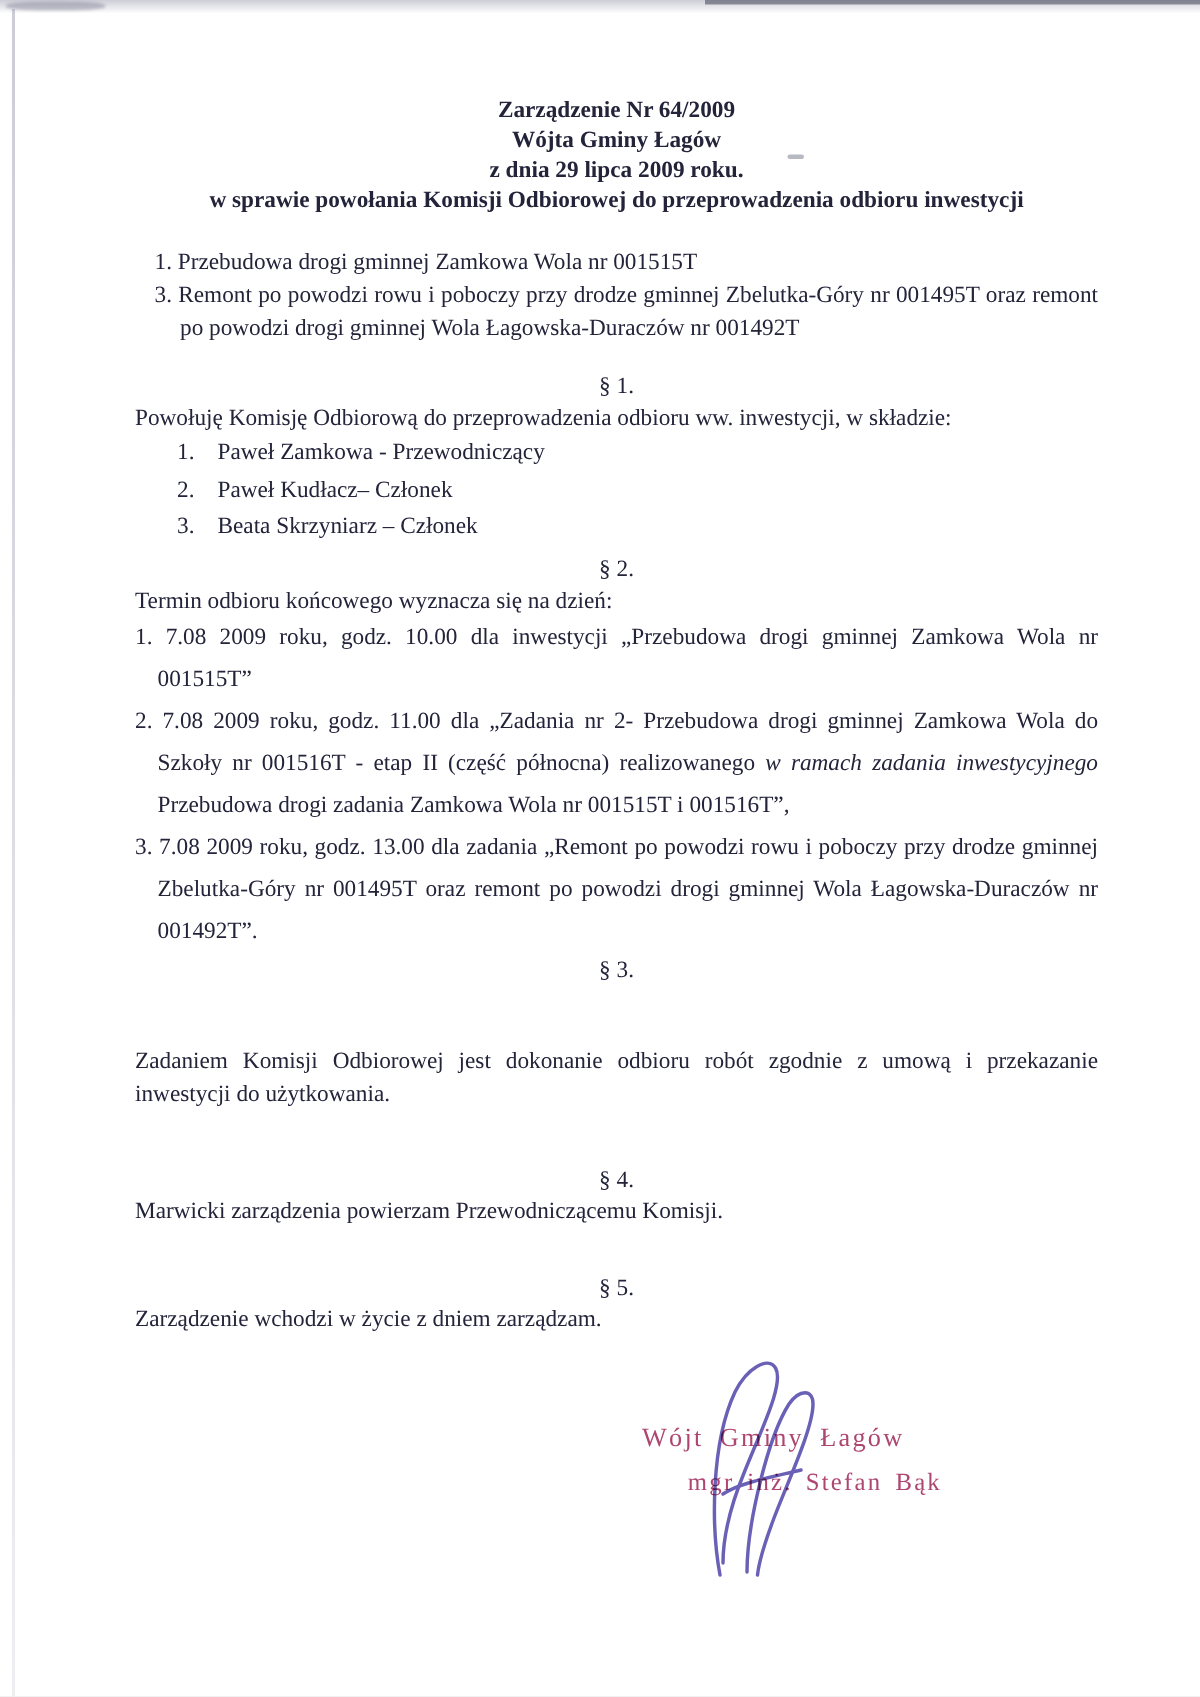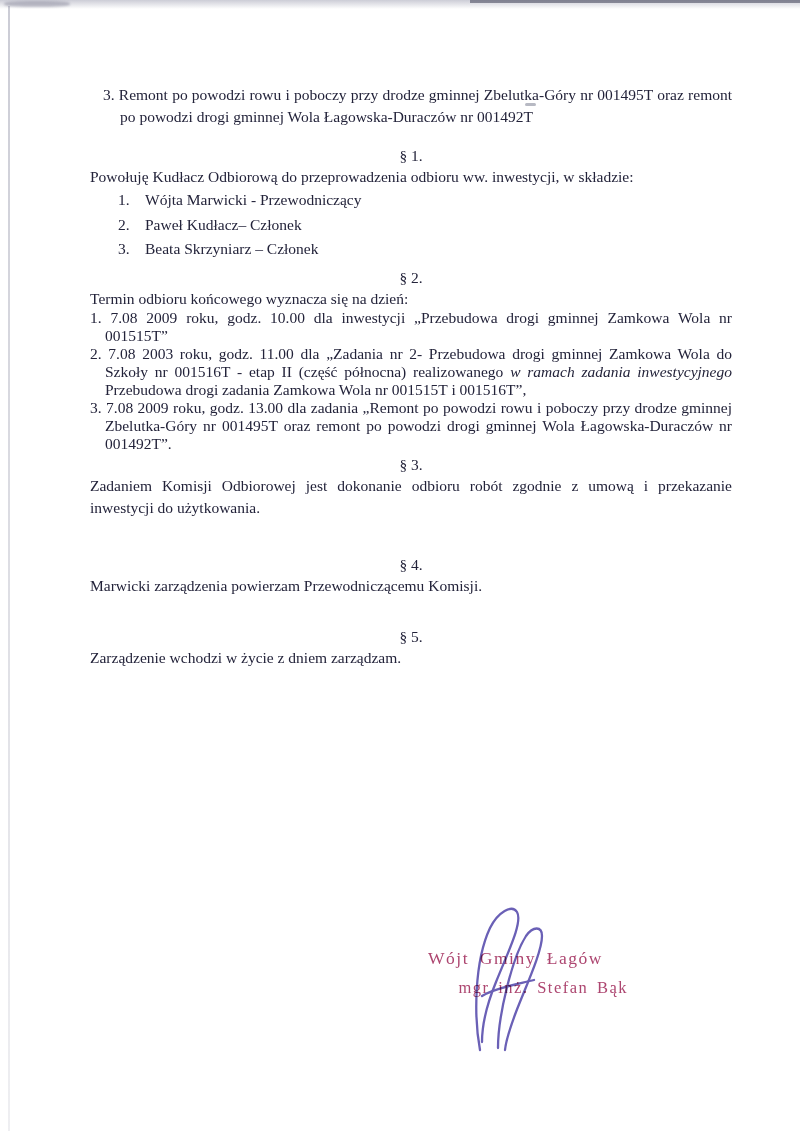--- a/index.html
+++ b/index.html
@@ -42,24 +42,24 @@
   .legal-basis { margin-top: 26px; line-height: 22px; text-align: justify; }
   .section { margin-top: 0; }
   .sec-heading { text-align: center; line-height: 20px; }
   .sec-text { line-height: 22px; }
   .s1 { margin-top: 18px; }
   .s1 .intro { line-height: 22px; }
   .member-list { margin-left: 28px; line-height: 24.5px; }
   .mnum { display: inline-block; width: 27px; text-indent: 0; }
   .s2 { margin-top: 6px; }
   .s2 .intro { line-height: 21px; }
-  .s2-items { line-height: 18px; }
+  .s2-items { line-height: 28px; }
   .s2-item { padding-left: 15px; text-indent: -15px; text-align: justify; }
   .s3 { margin-top: 2px; }
-  .s3 .sec-text { text-align: justify; }
+  .s3 .sec-text { text-align: justify; margin-top: 40px; }
   .s4 { margin-top: 36px; }
   .s5 { margin-top: 30px; }
   .it { font-style: italic; }
   
   .stamp {
     position: absolute; left: 428px; top: 948px; width: 200px;
     color: #ad4670;
   }
   .stamp-title { font-size: 17.5px; letter-spacing: 1.5px; word-spacing: 5px; }
   .stamp-name { margin-top: 9px; font-size: 16.5px; letter-spacing: 1.5px; word-spacing: 3px; text-align: right; }
@@ -74,50 +74,60 @@
 <div class="page">
 
   <div class="scan-top-band"></div>
   <div class="scan-top-right"></div>
   <div class="scan-top-left-smudge"></div>
   <div class="scan-left-line"></div>
   <div class="scan-dash"></div>
 
   <div class="content">
 
+    <div class="doc-header">
+      <div>Zarządzenie Nr 64/2009</div>
+      <div>Wójta Gminy Łagów</div>
+      <div>z dnia 29 lipca  2009 roku.</div>
+      <div>w sprawie powołania Komisji Odbiorowej do przeprowadzenia odbioru inwestycji</div>
+    </div>
 
     <div class="subject-list">
+      <div class="subj-item">
+        <span>1.</span>
+        <span>Przebudowa drogi gminnej Zamkowa Wola nr 001515T</span>
+      </div>
       <div class="subj-item">
         <span>3.</span>
         <span>Remont po powodzi rowu i poboczy przy drodze gminnej Zbelutka-Góry nr 001495T oraz remont po powodzi drogi gminnej Wola Łagowska-Duraczów nr 001492T</span>
       </div>
     </div>
 
 
     <div class="section s1">
       <div class="sec-heading">§ 1.</div>
-      <div class="intro sec-text">Powołuję Kudłacz Odbiorową do przeprowadzenia odbioru ww. inwestycji, w składzie:</div>
+      <div class="intro sec-text">Powołuję Komisję Odbiorową do przeprowadzenia odbioru ww. inwestycji, w składzie:</div>
       <div class="member-list">
-        <div><span class="mnum">1.</span><span>Wójta Marwicki - Przewodniczący</span></div>
+        <div><span class="mnum">1.</span><span>Paweł Zamkowa - Przewodniczący</span></div>
         <div><span class="mnum">2.</span><span>Paweł Kudłacz– Członek</span></div>
         <div><span class="mnum">3.</span><span>Beata Skrzyniarz – Członek</span></div>
       </div>
     </div>
 
     <div class="section s2">
       <div class="sec-heading">§ 2.</div>
       <div class="intro sec-text">Termin odbioru końcowego wyznacza się na dzień:</div>
       <div class="s2-items">
         <div class="s2-item">
           <span>1.</span>
           <span>7.08 2009 roku, godz. 10.00 dla inwestycji „Przebudowa drogi gminnej Zamkowa Wola nr 001515T”</span>
         </div>
         <div class="s2-item">
           <span>2.</span>
-          <span>7.08 2003 roku, godz. 11.00 dla „Zadania nr 2- Przebudowa drogi gminnej Zamkowa Wola do Szkoły nr 001516T - etap II (część północna) realizowanego </span><span class="it">w ramach zadania inwestycyjnego</span><span> Przebudowa drogi zadania Zamkowa Wola nr 001515T i 001516T”,</span>
+          <span>7.08 2009 roku, godz. 11.00 dla „Zadania nr 2- Przebudowa drogi gminnej Zamkowa Wola do Szkoły nr 001516T - etap II (część północna) realizowanego </span><span class="it">w ramach zadania inwestycyjnego</span><span> Przebudowa drogi zadania Zamkowa Wola nr 001515T i 001516T”,</span>
         </div>
         <div class="s2-item">
           <span>3.</span>
           <span>7.08 2009 roku, godz. 13.00 dla zadania „Remont po powodzi rowu i poboczy przy drodze gminnej Zbelutka-Góry nr 001495T oraz remont po powodzi drogi gminnej Wola Łagowska-Duraczów nr 001492T”.</span>
         </div>
       </div>
     </div>
 
     <div class="section s3">
       <div class="sec-heading">§ 3.</div>

